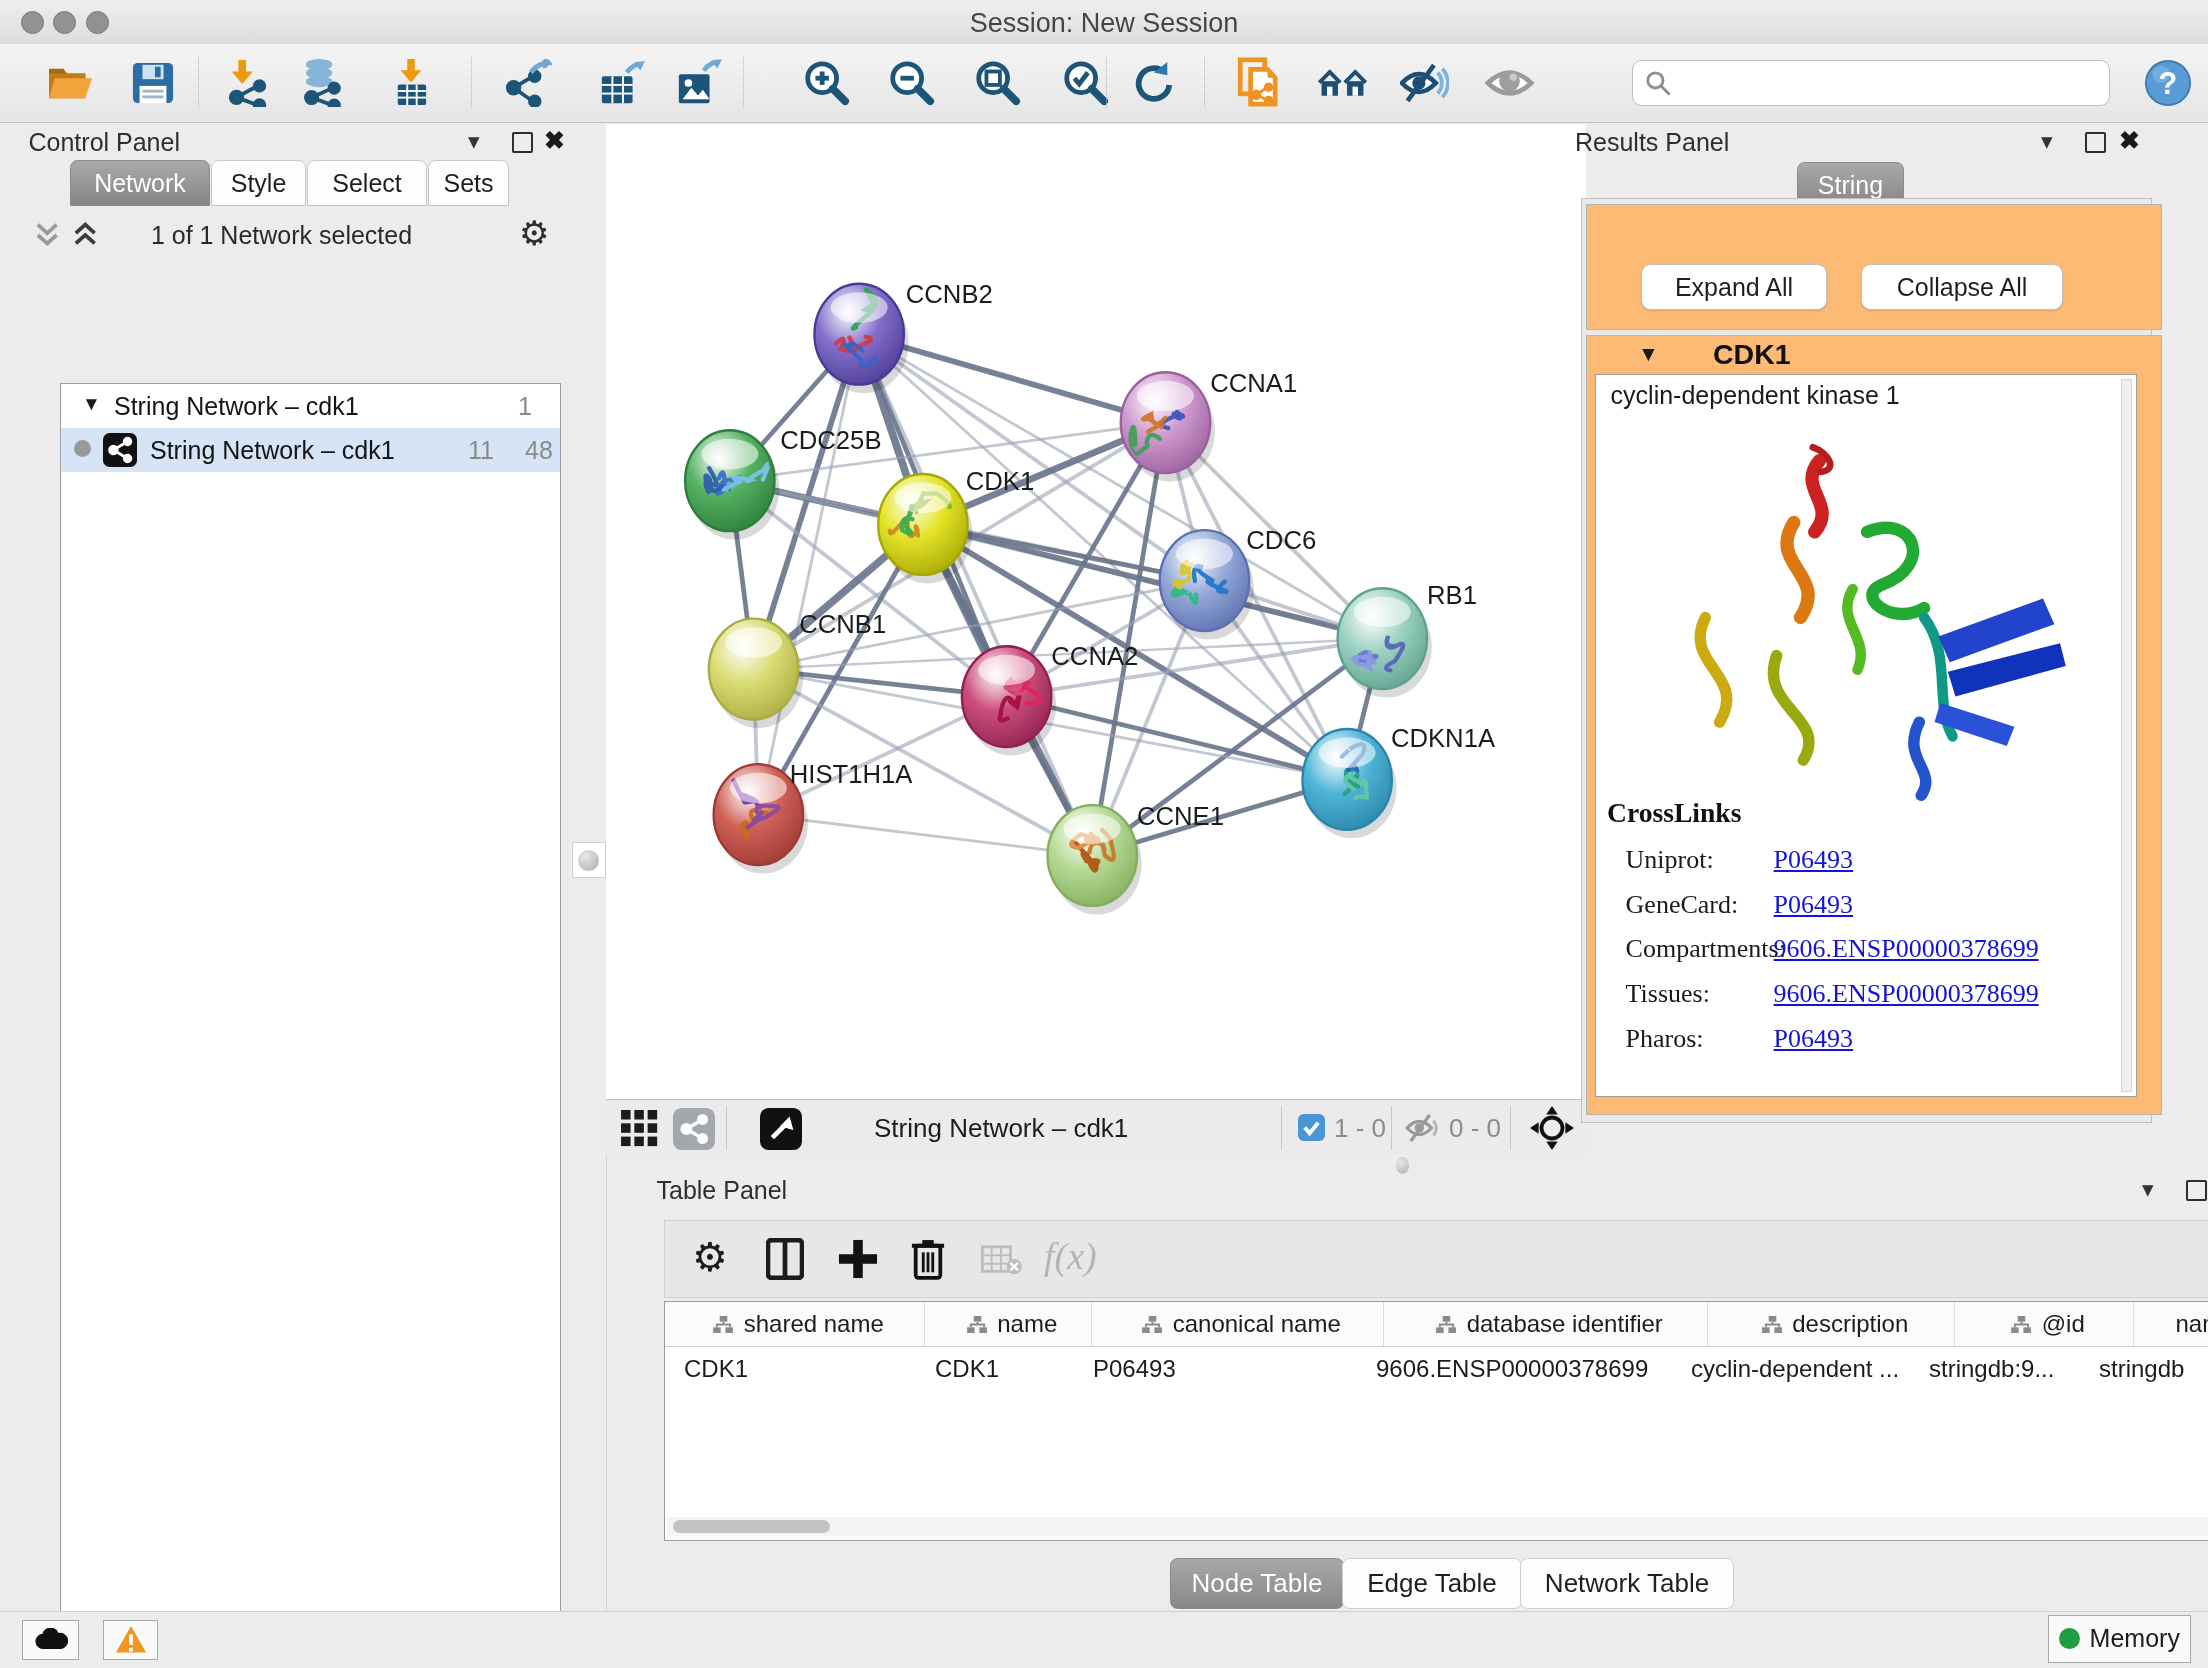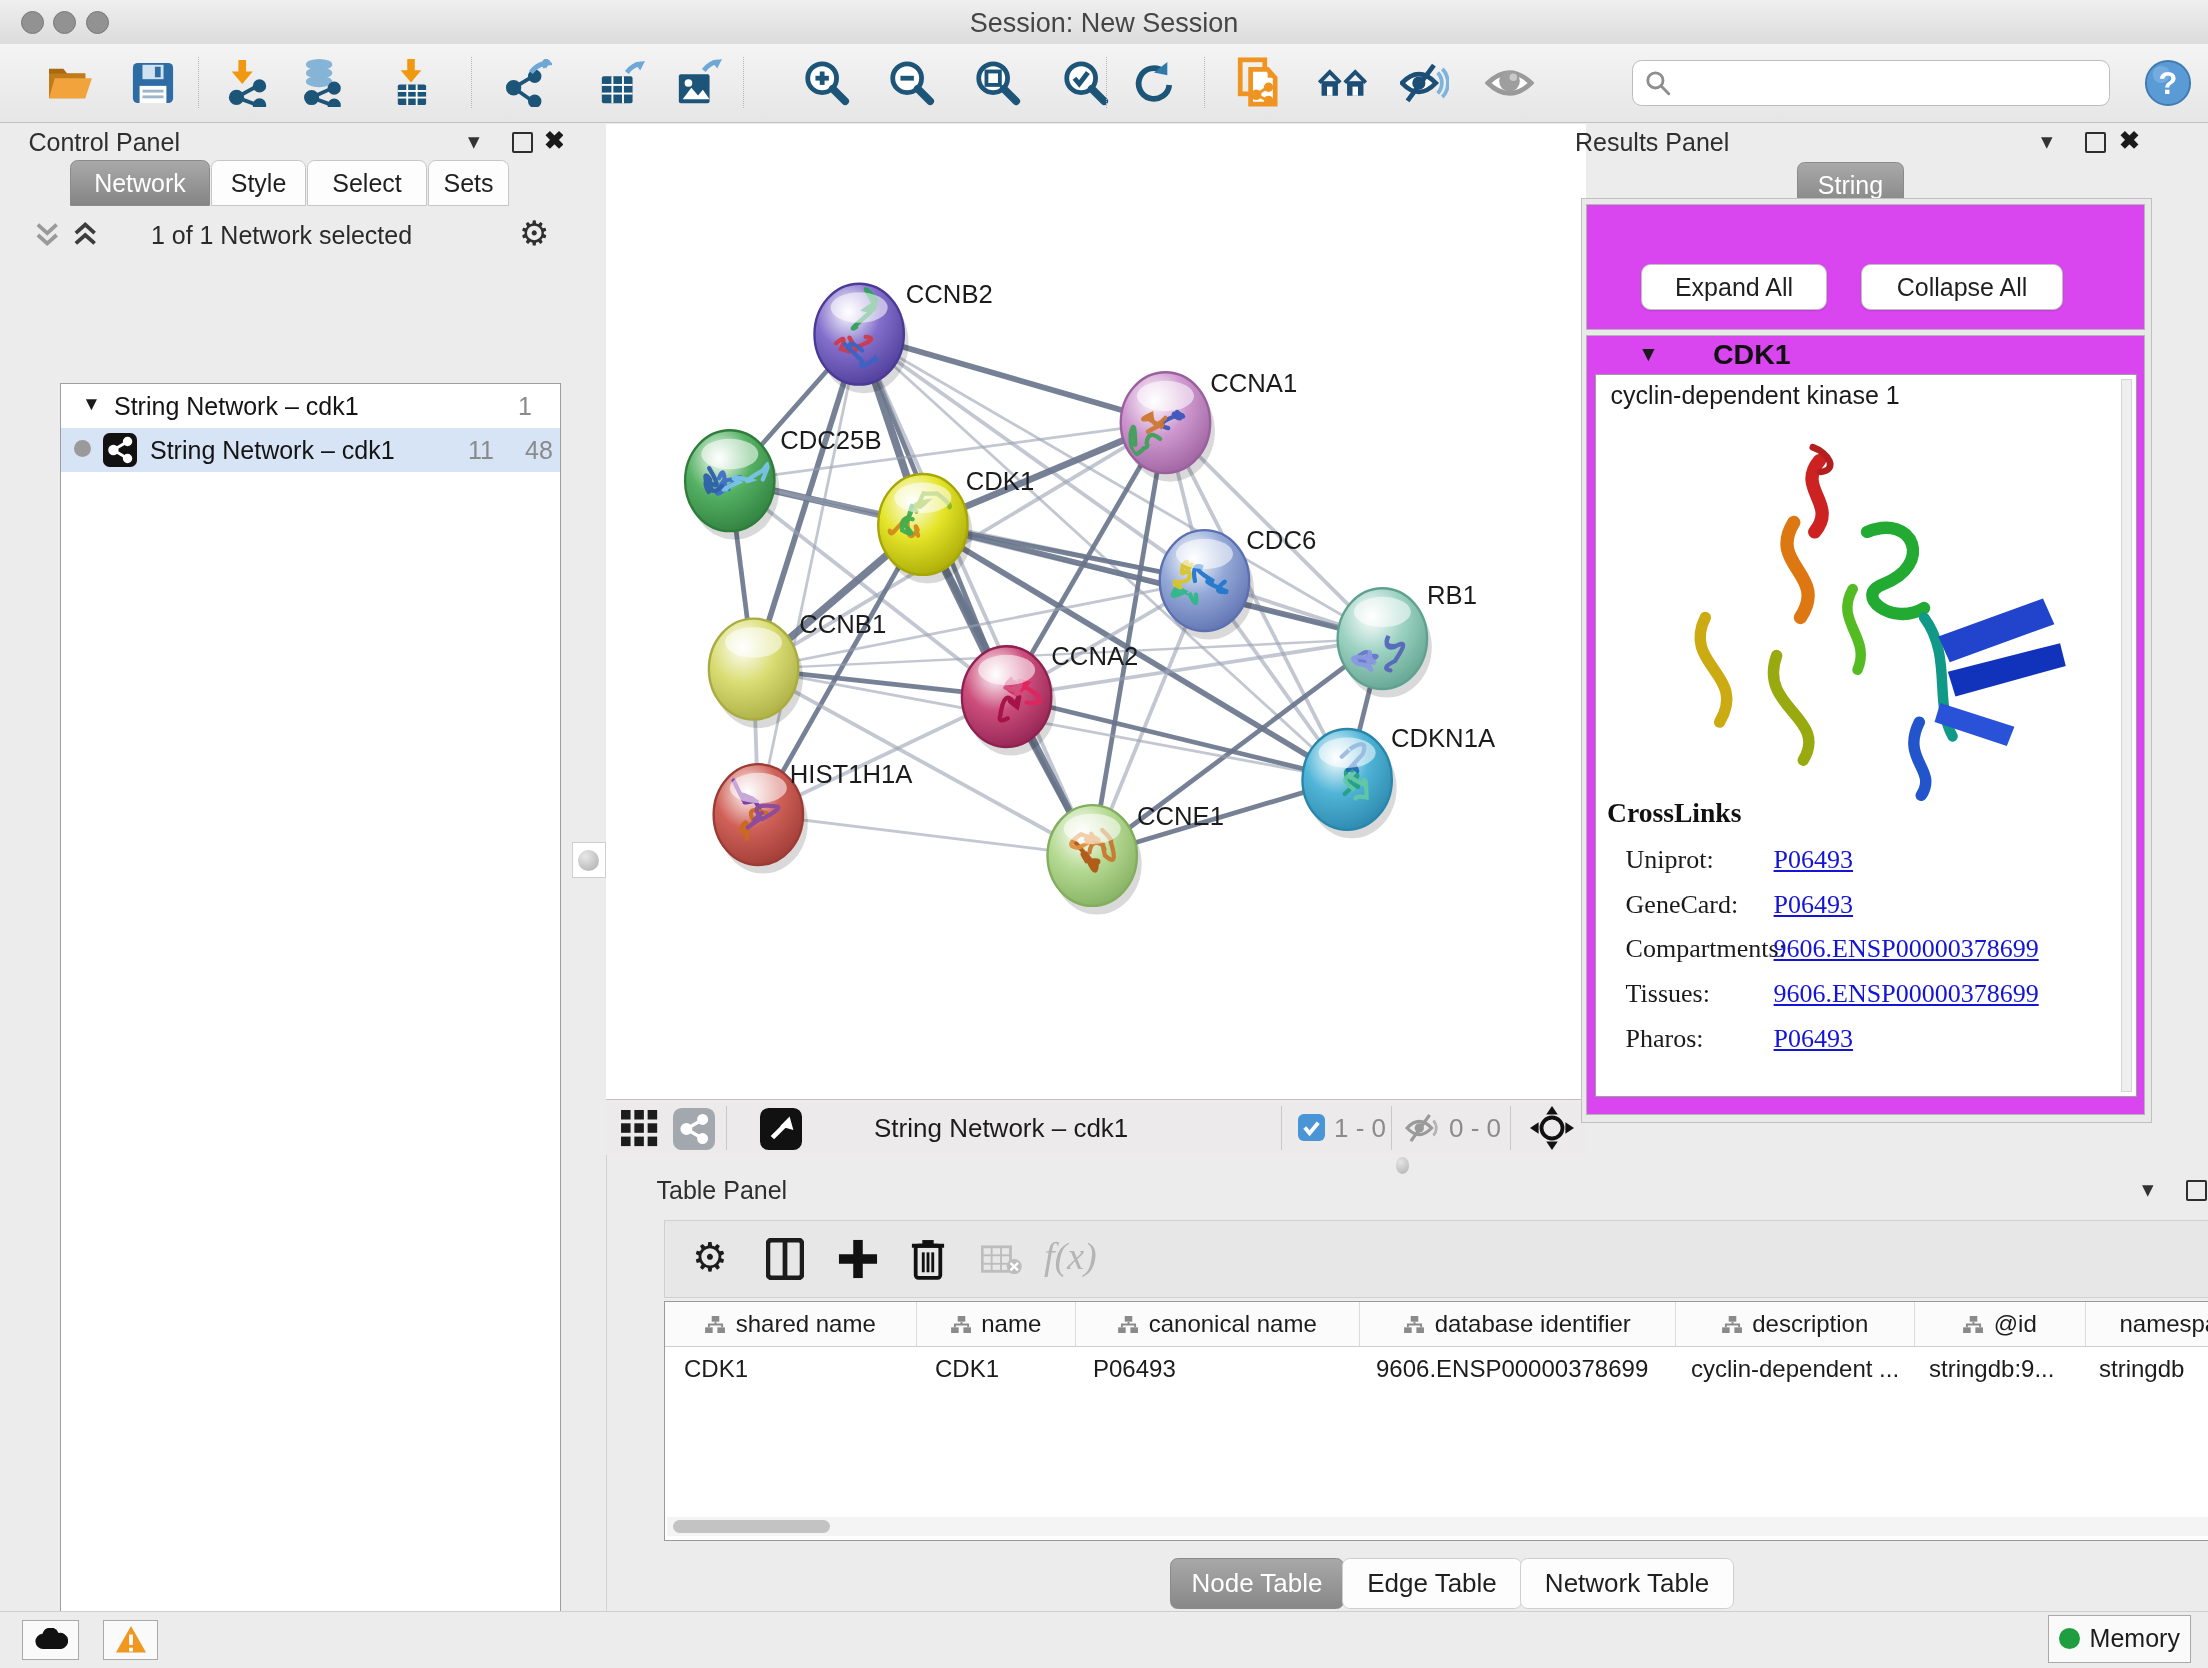--- a/index.html
+++ b/index.html
@@ -29,30 +29,30 @@
        display:flex;align-items:center;justify-content:center;font-size:25px;color:#1f1f1f;}
   .tab.sel{background:linear-gradient(#a9a9a9,#858585);color:#fff;border-color:#8a8a8a;}
   
   #tree{left:60px;top:259px;width:499px;height:1315px;background:#fff;border:1.9px solid #9e9e9e;}
   .count{color:#8a8a8a;}
   
   #netcanvas{left:606px;top:124px;width:981px;height:975px;background:#fff;}
   #nettb{left:606px;top:1099px;width:981px;height:55px;background:#eceaea;border-top:1px solid #c0c0c0;}
   .ntsep{top:5.7px;width:0;height:44px;border-left:1px solid #c9c9c9;position:absolute;}
   
-  .rbox{border:1.9px solid #b5b5b5;background:#d946ef;}
+  .rbox{border:1.9px solid #b5b5b5;background:#fdba74;padding-left:17px;}
   .wbtn{background:#fff;border:1px solid #c0c0c0;border-radius:9.5px;font-size:25px;color:#1f1f1f;
         display:flex;align-items:center;justify-content:center;box-shadow:0 1px 1.9px #00000022;}
   .serif{font-family:"Liberation Serif",serif;}
   .xlink{color:#1414d4;text-decoration:underline;font-size:26px;}
   .xlabel{font-size:26px;color:#1a1a1a;}
   
   #tablebox{left:624px;top:1301px;width:1566px;height:238px;background:#fff;border:1.9px solid #9a9a9a;}
   .th{display:flex;align-items:center;justify-content:center;gap:9.5px;font-size:24px;color:#1c1c1c;
-      border-right:1.9px solid #dcdcdc;height:44px;overflow:hidden;white-space:nowrap;background:#fbfbfb;}
+      border-right:1.9px solid #dcdcdc;height:44px;overflow:hidden;white-space:nowrap;background:#fbfbfb;padding-left:8px;}
   .td{font-size:24px;color:#1c1c1c;padding-left:19px;display:flex;align-items:center;height:42px;
       overflow:hidden;white-space:nowrap;}
   .btab{height:49px;border:1px solid #cfcfcf;background:#fdfdfd;border-radius:7.6px;display:flex;
         align-items:center;justify-content:center;font-size:26px;color:#1f1f1f;}
   .btab.sel{background:linear-gradient(#a8a8a8,#888);color:#fff;border-color:#8a8a8a;}
   
   #statusbar{left:0;top:1611px;width:2208px;height:57px;background:#ececec;border-top:1.9px solid #cfcfcf;}
   .sbtn{background:#fafafa;border:1.9px solid #a9a9a9;display:flex;align-items:center;justify-content:center;}
   text{font-family:"Liberation Sans",sans-serif;}
 </style>

